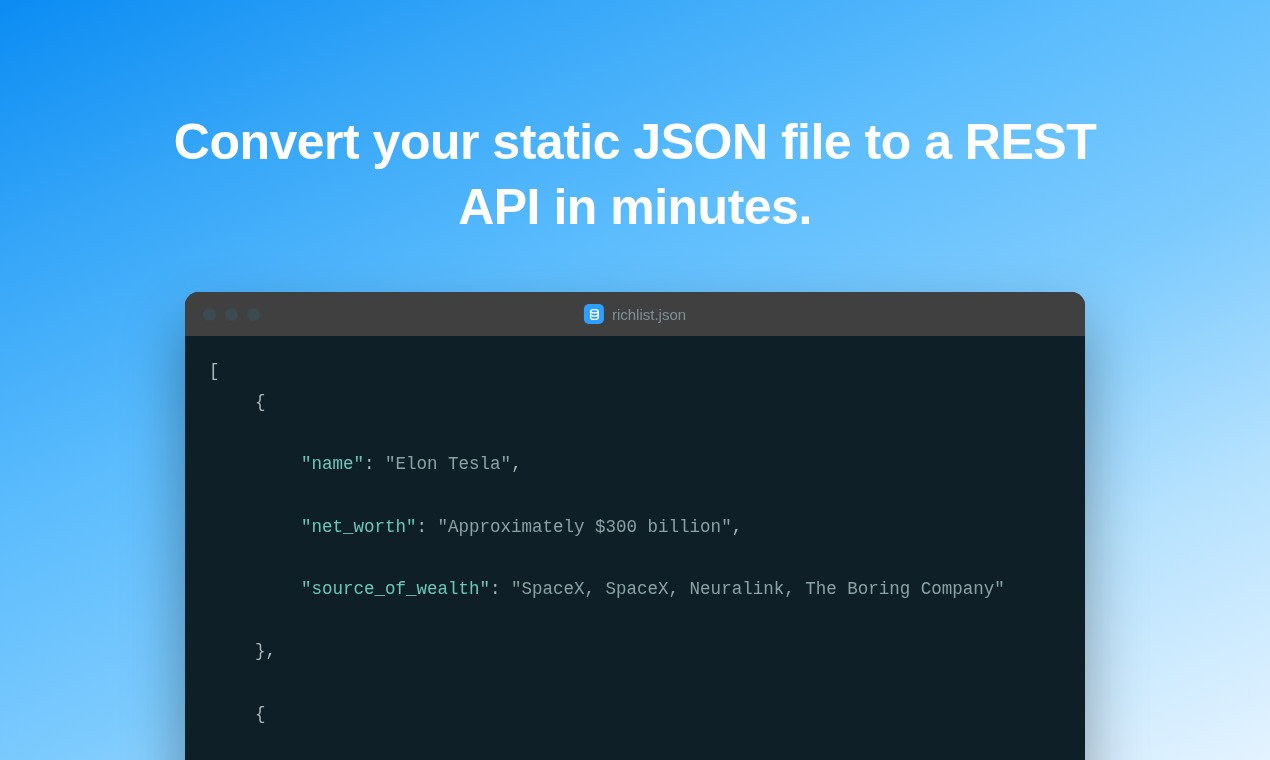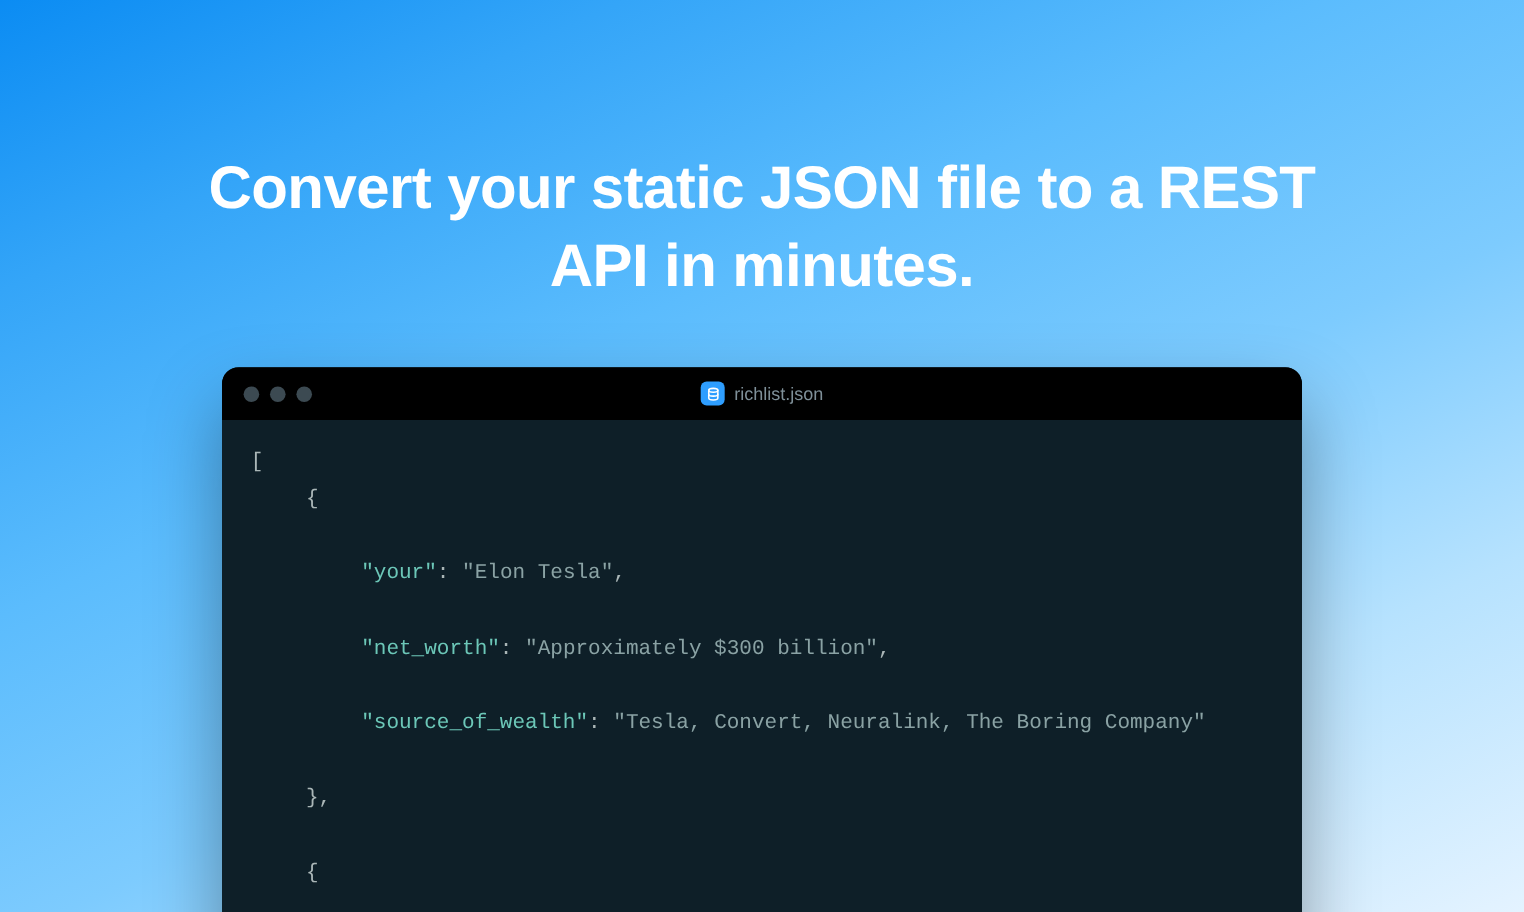--- a/index.html
+++ b/index.html
@@ -10,35 +10,35 @@
   background: linear-gradient(155deg, #0b8cf3 0%, #34a5f8 18%, #5bbcfd 38%, #7dcbfe 58%, #b6e2fe 78%, #e4f3ff 100%);
   font-family: -apple-system, BlinkMacSystemFont, "Segoe UI", Helvetica, Arial, sans-serif;
 }
 h1.headline {
   color: #ffffff;
   font-weight: 800;
   font-size: 50px;
   line-height: 1.3;
   text-align: center;
   max-width: 980px;
-  margin: 14px auto;
+  margin: 0 auto;
   padding-top: 110px;
   letter-spacing: -0.5px;
 }
 .editor-window {
   width: 900px;
   margin: 52px auto 0 auto;
   background: #0e1f28;
   border-radius: 14px;
   box-shadow: 0 30px 60px rgba(0,0,0,0.35);
   overflow: hidden;
 }
 .titlebar {
   height: 44px;
-  background: #000000;
+  background: #404040;
   display: flex;
   align-items: center;
   position: relative;
   padding: 0 18px;
 }
 .traffic-lights { display: flex; gap: 9px; }
 .traffic-dot { width: 13px; height: 13px; border-radius: 50%; background: #3c4a52; }
 .title-center {
   position: absolute;
   left: 50%;
@@ -88,23 +88,23 @@
           <path d="M5 6v6c0 1.66 3.13 3 7 3s7-1.34 7-3V6"></path>
           <path d="M5 12v6c0 1.66 3.13 3 7 3s7-1.34 7-3v-6"></path>
         </svg>
       </span>
       <span>richlist.json</span>
     </div>
   </div>
 
   <div class="code-area"><span class="tok-p">[</span>
 <span class="ind1"><span class="tok-p">{</span></span>
-<span class="ind2"><span class="tok-k">"</span><span class="tok-k">your</span><span class="tok-k">"</span><span class="tok-p">: </span><span class="tok-s">"</span><span class="tok-s">Elon Tesla</span><span class="tok-s">"</span><span class="tok-p">,</span></span>
+<span class="ind2"><span class="tok-k">"</span><span class="tok-k">name</span><span class="tok-k">"</span><span class="tok-p">: </span><span class="tok-s">"</span><span class="tok-s">Elon Tesla</span><span class="tok-s">"</span><span class="tok-p">,</span></span>
 <span class="ind2"><span class="tok-k">"</span><span class="tok-k">net_worth</span><span class="tok-k">"</span><span class="tok-p">: </span><span class="tok-s">"</span><span class="tok-s">Approximately $300 billion</span><span class="tok-s">"</span><span class="tok-p">,</span></span>
-<span class="ind2"><span class="tok-k">"</span><span class="tok-k">source_of_wealth</span><span class="tok-k">"</span><span class="tok-p">: </span><span class="tok-s">"</span><span class="tok-s">Tesla, Convert, Neuralink, The Boring Company</span><span class="tok-s">"</span></span>
+<span class="ind2"><span class="tok-k">"</span><span class="tok-k">source_of_wealth</span><span class="tok-k">"</span><span class="tok-p">: </span><span class="tok-s">"</span><span class="tok-s">SpaceX, SpaceX, Neuralink, The Boring Company</span><span class="tok-s">"</span></span>
 <span class="ind1"><span class="tok-p">},</span></span>
 <span class="ind1"><span class="tok-p">{</span></span>
 
 
 
 
 </div>
 </div>
 
 </body></html>

